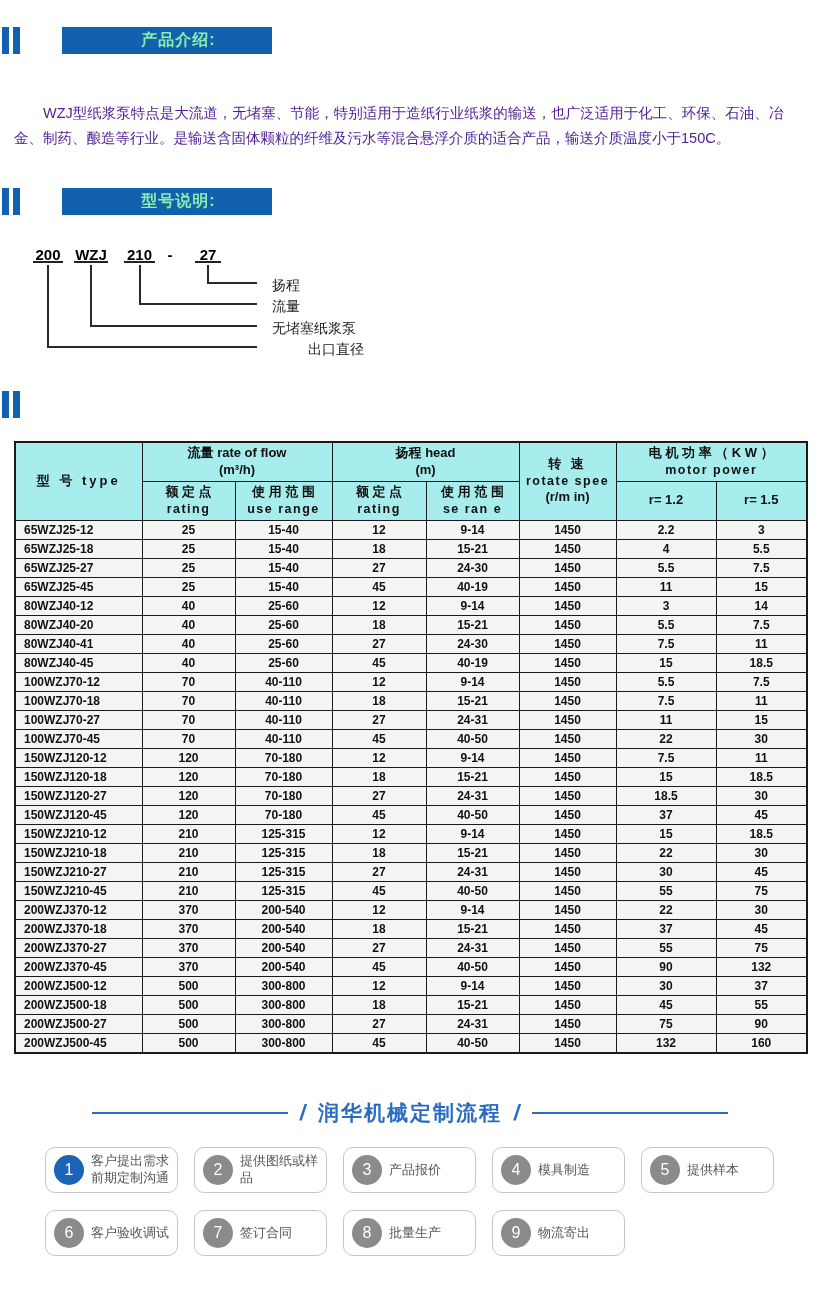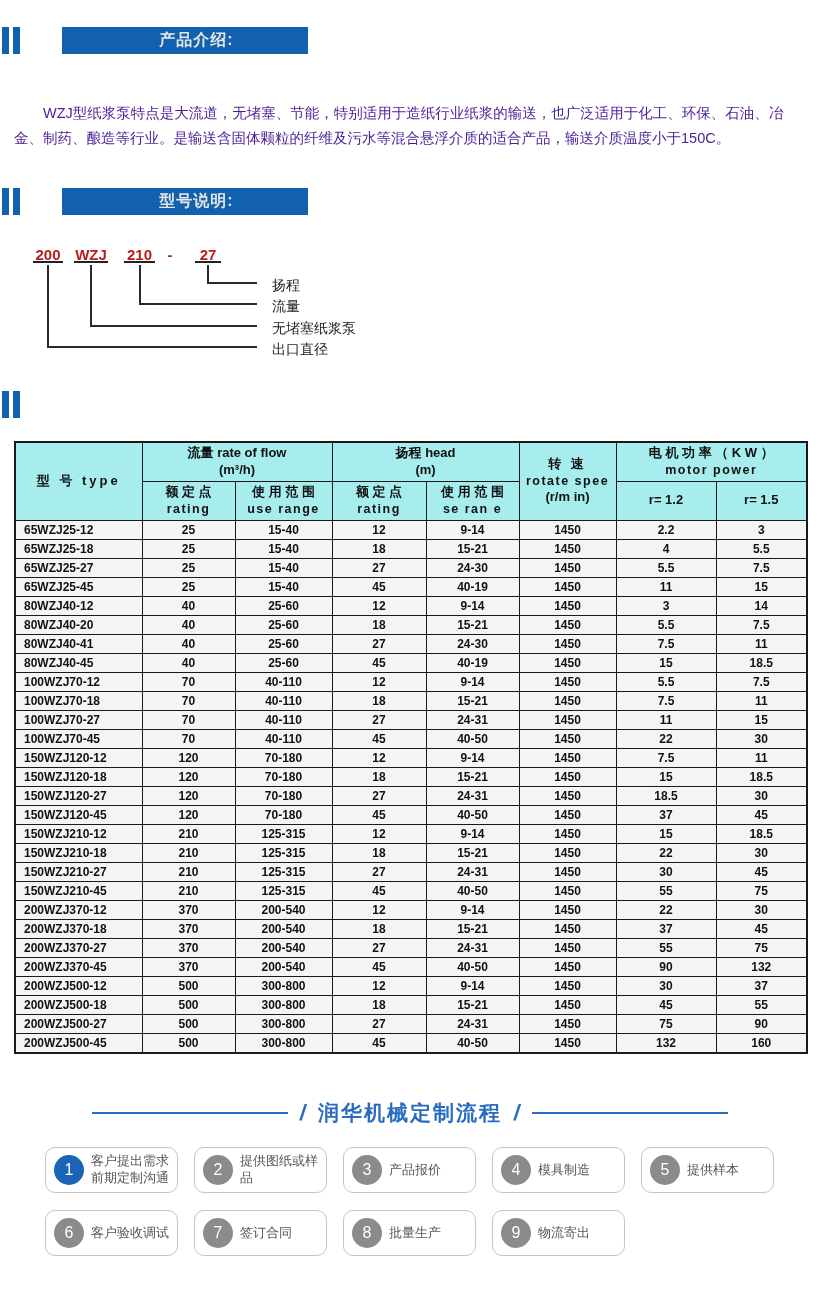--- a/index.html
+++ b/index.html
@@ -13,44 +13,44 @@
   }
   *{box-sizing:border-box;}
   body{margin:0;background:#fff;font-family:"Liberation Sans",sans-serif;}
   .page{position:relative;width:820px;height:1302px;background:#fff;overflow:hidden;}
 
   
   .sec-bar{position:absolute;left:0;width:300px;height:27px;}
   .stripe{position:absolute;top:0;height:27px;width:7px;background:var(--bar-blue);}
   .stripe.s1{left:2px;}
   .stripe.s2{left:13px;}
-  .bar-main{position:absolute;left:62px;top:0;width:246px;height:27px;background:var(--bar-blue);
-    color:#e5e5e5;font-size:16px;font-weight:bold;letter-spacing:1px;
+  .bar-main{position:absolute;left:62px;top:0;width:210px;height:27px;background:var(--bar-blue);
+    color:#86efac;font-size:16px;font-weight:bold;letter-spacing:1px;
     display:flex;align-items:center;justify-content:center;padding-left:23px;}
 
   
   .intro-text{position:absolute;left:14px;top:86px;width:794px;font-size:14.5px;line-height:25px;
     color:#4c1d95;text-indent:2em;}
 
   
-  .tok{position:absolute;top:247px;height:16px;font-size:15px;font-weight:bold;color:#b91c1c;
+  .tok{position:absolute;top:247px;height:16px;font-size:15px;font-weight:bold;color:#000000;
     text-align:center;padding-bottom:2px;border-bottom:2px solid #222;line-height:16px;}
   .tok.no-ul{border-bottom:none;}
   .t0{left:33px;width:30px;}
   .t1{left:74px;width:34px;}
   .t2{left:124px;width:31px;}
   .t3{left:165px;width:10px;}
   .t4{left:195px;width:26px;}
   .conn{position:absolute;top:265px;border-left:2px solid #2a2a2a;border-bottom:2px solid #2a2a2a;}
   .conn.c200{left:47px;width:210px;height:83px;}
   .conn.cwzj{left:90px;width:167px;height:62px;}
   .conn.c210{left:139px;width:118px;height:40px;}
   .conn.c27{left:207px;width:50px;height:19px;}
   .mlabel{position:absolute;left:272px;font-size:14px;line-height:16px;color:#222;}
-  .ml0{top:277px;} .ml1{top:298px;} .ml2{top:320px;} .ml3{top:341px;}
+  .ml0{top:277px;} .ml1{top:298px;} .ml2{top:320px;} .ml3{top:341px;margin-left:36px;}
 
   
   .perf-table{position:absolute;left:14px;top:441px;width:792px;border-collapse:collapse;
     table-layout:fixed;border:2px solid var(--line-dark);}
   .perf-table th,.perf-table td{border:1px solid var(--line-dark);padding:0;}
   .perf-table thead th{background:var(--header-cyan);font-size:13px;font-weight:bold;
     color:#111;line-height:1.3;text-align:center;}
   .perf-table thead tr.r1 th{height:39px;}
   .perf-table thead tr.r2 th{height:39px;}
   .perf-table tbody td{background:var(--row-bg);height:18px;font-size:12px;font-weight:bold;

